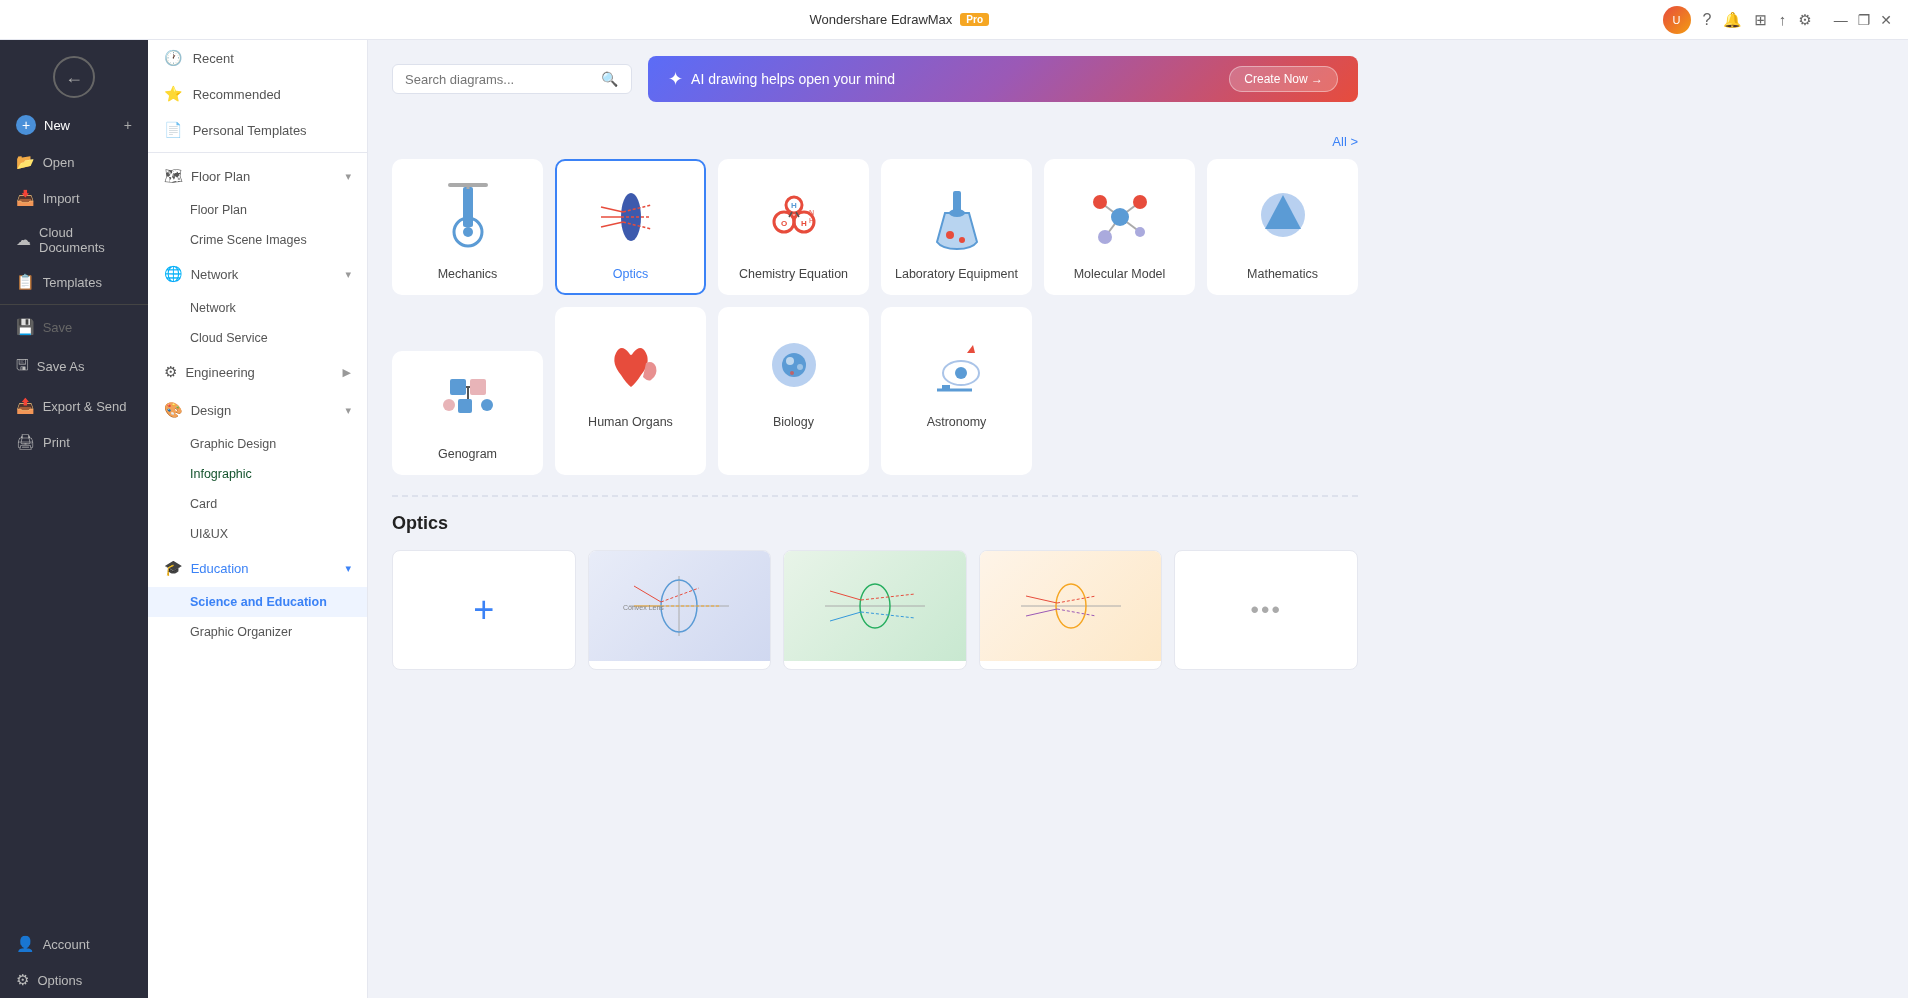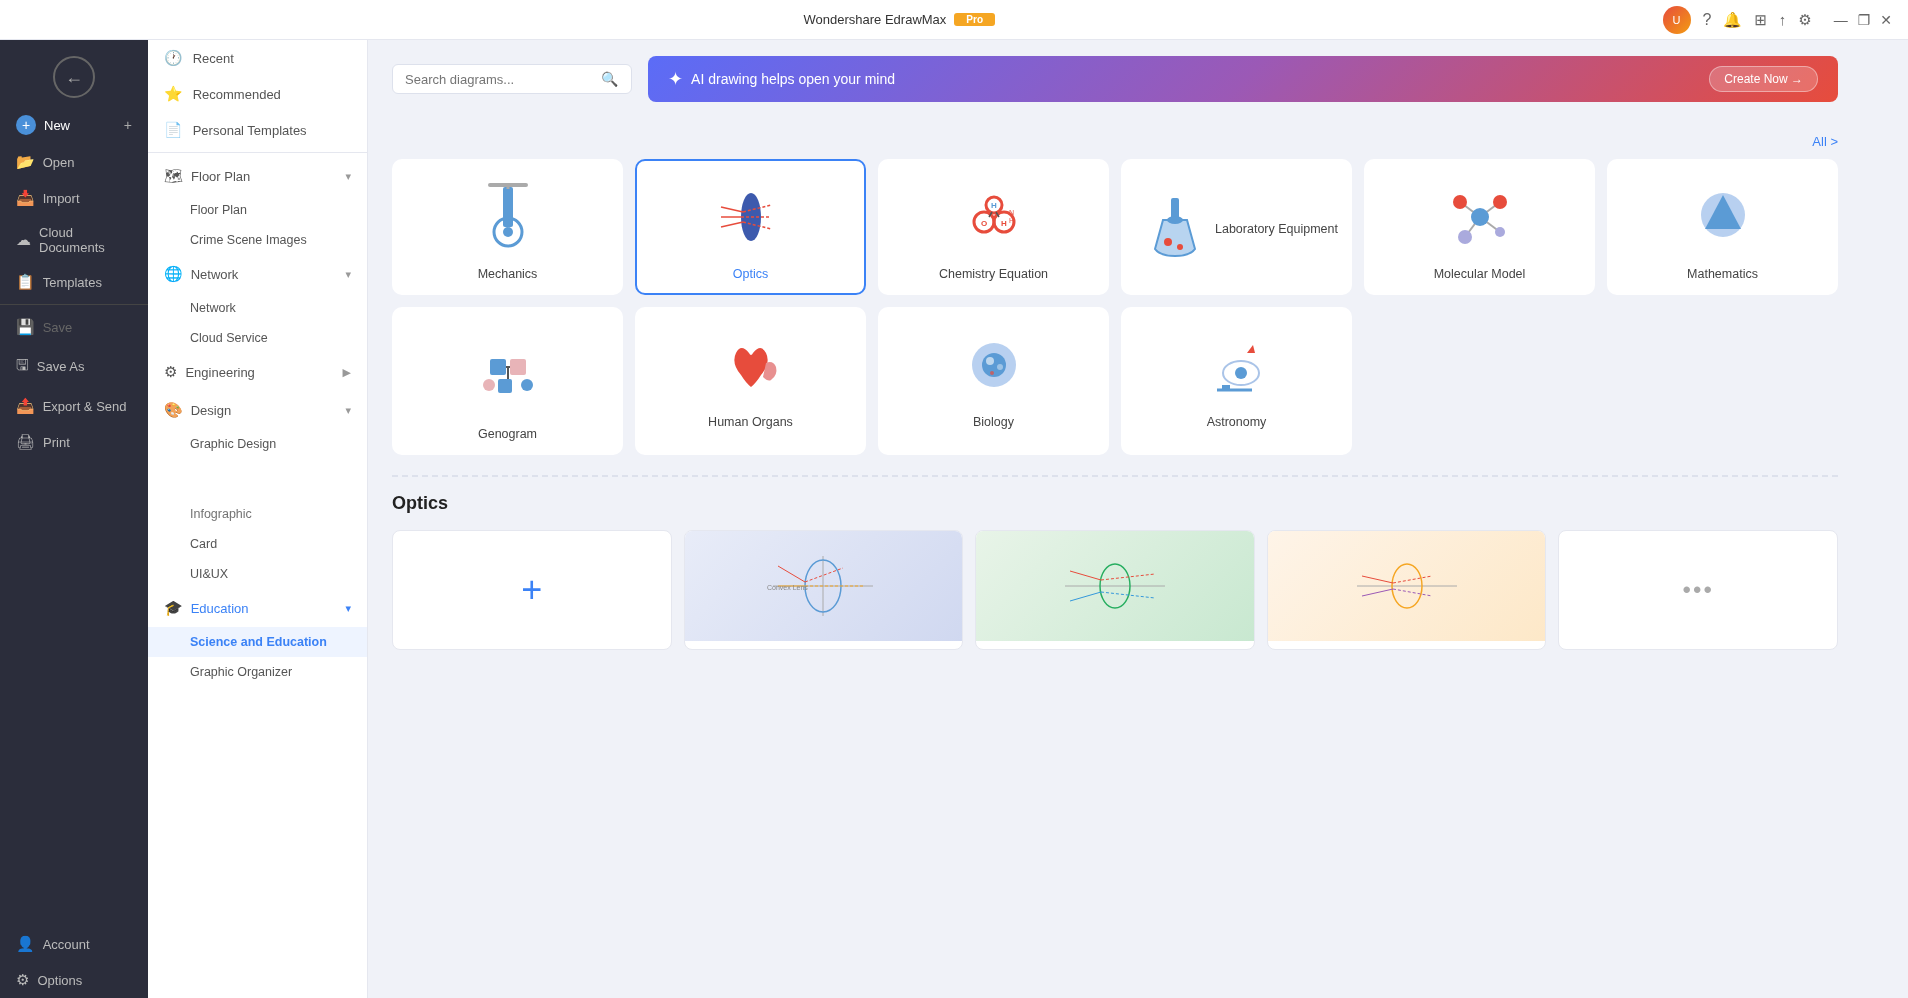--- a/index.html
+++ b/index.html
@@ -5,21 +5,21 @@
     * { box-sizing: border-box; margin: 0; padding: 0; }
     body { font-family: 'Segoe UI', Arial, sans-serif; background: #f0f2f8; display: flex; height: 100vh; overflow: hidden; font-size: 13px; }
   </style>
 </head>
 <body>
 
 <div style="position:fixed; top:0; left:0; right:0; height:40px; background:#fff; border-bottom:1px solid #e5e7ef; display:flex; align-items:center; justify-content:space-between; padding:0 16px; z-index:100;">
   <div style="width:120px;"></div>
   <div style="display:flex; align-items:center; gap:8px; font-size:13px; color:#333;">
     <span>Wondershare EdrawMax</span>
-    <span style="background:#f5a623; color:#fff; font-size:10px; padding:1px 12px; border-radius:3px; font-weight:700;">Pro</span>
+    <span style="background:#f5a623; color:#fff; font-size:10px; padding:1px 6px; border-radius:3px; font-weight:700;">Pro</span>
   </div>
   <div style="display:flex; align-items:center; gap:14px;">
     <div style="display:flex; gap:12px; align-items:center;">
       <span style="width:28px; height:28px; border-radius:50%; background:linear-gradient(135deg,#e74c3c,#f39c12); display:flex; align-items:center; justify-content:center; font-size:11px; color:#fff;">U</span>
       <span style="color:#666; cursor:pointer; font-size:16px;">?</span>
       <span style="color:#666; cursor:pointer; font-size:15px;">🔔</span>
       <span style="color:#666; cursor:pointer; font-size:15px;">⊞</span>
       <span style="color:#666; cursor:pointer; font-size:15px;">↑</span>
       <span style="color:#666; cursor:pointer; font-size:15px;">⚙</span>
     </div>
@@ -134,21 +134,21 @@
     <span style="flex:1;">Engineering</span>
     <span style="font-size:11px; color:#999;">▶</span>
   </div>
 
   <div style="display:flex; align-items:center; padding:10px 16px; color:#555; cursor:pointer; font-size:13px;">
     <span style="margin-right:8px; font-size:15px;">🎨</span>
     <span style="flex:1;">Design</span>
     <span style="font-size:11px; color:#999;">▾</span>
   </div>
   <div style="padding:8px 16px 8px 42px; color:#555; cursor:pointer; font-size:12.5px;">Graphic Design</div>
-  <div style="padding:8px 16px 8px 42px; color:#737373; cursor:pointer; font-size:12.5px;margin-top:40px;">Infographic</div>
+  <div style="padding:8px 16px 8px 42px; color:#14532d; cursor:pointer; font-size:12.5px;">Infographic</div>
   <div style="padding:8px 16px 8px 42px; color:#555; cursor:pointer; font-size:12.5px;">Card</div>
   <div style="padding:8px 20px 8px 42px; color:#555; cursor:pointer; font-size:12.5px;">UI&amp;UX</div>
 
   <div style="display:flex; align-items:center; padding:10px 16px; color:#3b82f6; cursor:pointer; font-size:13px; font-weight:500;">
     <span style="margin-right:8px; font-size:15px;">🎓</span>
     <span style="flex:1;">Education</span>
     <span style="font-size:11px; color:#3b82f6;">▾</span>
   </div>
   <div style="padding:8px 16px 8px 42px; color:#3b82f6; cursor:pointer; font-size:12.5px; font-weight:600; background:#eef4ff;">Science and Education</div>
   <div style="padding:8px 16px 8px 42px; color:#555; cursor:pointer; font-size:12.5px;">Graphic Organizer</div>
@@ -217,21 +217,21 @@
             <text x="37" y="31" font-size="8" fill="#5b9bd5" font-weight="bold">H</text>
             <text x="55" y="38" font-size="7" fill="#e74c3c">N</text>
             <text x="55" y="46" font-size="7" fill="#e74c3c">H</text>
             <line x1="38" y1="35" x2="35" y2="40" stroke="#555" stroke-width="1.5"></line>
             <line x1="42" y1="35" x2="45" y2="40" stroke="#555" stroke-width="1.5"></line>
           </svg>
         </div>
         <span style="font-size:12.5px; color:#444; text-align:center;">Chemistry Equation</span>
       </div>
 
-      <div style="background:#fff; border-radius:10px; padding:16px 12px 12px; display:flex; flex-direction:row; align-items:center; cursor:pointer; border:2px solid transparent;">
+      <div style="background:#fff; border-radius:10px; padding:16px 12px 12px; display:flex; flex-direction:column; align-items:center; cursor:pointer; border:2px solid transparent;">
         <div style="width:80px; height:80px; display:flex; align-items:center; justify-content:center; margin-bottom:10px;">
           <svg viewBox="0 0 80 80" width="80" height="80">
             <rect x="36" y="14" width="8" height="22" fill="#5b9bd5" rx="2"></rect>
             <path d="M28 36 L52 36 L60 65 Q55 72 40 72 Q25 72 20 65 Z" fill="#b8d4f0" stroke="#5b9bd5" stroke-width="2"></path>
             <ellipse cx="40" cy="36" rx="8" ry="4" fill="#5b9bd5"></ellipse>
             <circle cx="33" cy="58" r="4" fill="#e74c3c"></circle>
             <circle cx="45" cy="63" r="3" fill="#e74c3c"></circle>
           </svg>
         </div>
         <span style="font-size:12.5px; color:#444; text-align:center;">Laboratory Equipment</span>
@@ -257,21 +257,21 @@
       <div style="background:#fff; border-radius:10px; padding:16px 12px 12px; display:flex; flex-direction:column; align-items:center; cursor:pointer; border:2px solid transparent;">
         <div style="width:80px; height:80px; display:flex; align-items:center; justify-content:center; margin-bottom:10px;">
           <svg viewBox="0 0 80 80" width="80" height="80">
             <circle cx="40" cy="38" r="22" fill="#b8d0f0"></circle>
             <polygon points="40,18 58,52 22,52" fill="#5b9bd5"></polygon>
           </svg>
         </div>
         <span style="font-size:12.5px; color:#444; text-align:center;">Mathematics</span>
       </div>
 
-      <div style="background:#fff; border-radius:10px; padding:28px 12px 12px; display:flex; flex-direction:column; align-items:center; cursor:pointer; border:2px solid transparent;">
+      <div style="background:#fff; border-radius:10px; padding:4px 12px 12px; display:flex; flex-direction:column; align-items:center; cursor:pointer; border:2px solid transparent;margin-top:44px;">
         <div style="width:80px; height:80px; display:flex; align-items:center; justify-content:center; margin-bottom:10px;">
           <svg viewBox="0 0 80 80" width="80" height="80">
             <rect x="22" y="22" width="16" height="16" fill="#5b9bd5" rx="2"></rect>
             <rect x="42" y="22" width="16" height="16" fill="#e8b4b8" rx="2"></rect>
             <line x1="38" y1="30" x2="42" y2="30" stroke="#555" stroke-width="2"></line>
             <line x1="40" y1="30" x2="40" y2="42" stroke="#555" stroke-width="2"></line>
             <rect x="30" y="42" width="14" height="14" fill="#5b9bd5" rx="2"></rect>
             <rect x="15" y="42" width="12" height="12" fill="#e8b4b8" rx="7"></rect>
             <rect x="53" y="42" width="12" height="12" fill="#5b9bd5" rx="7"></rect>
           </svg>

